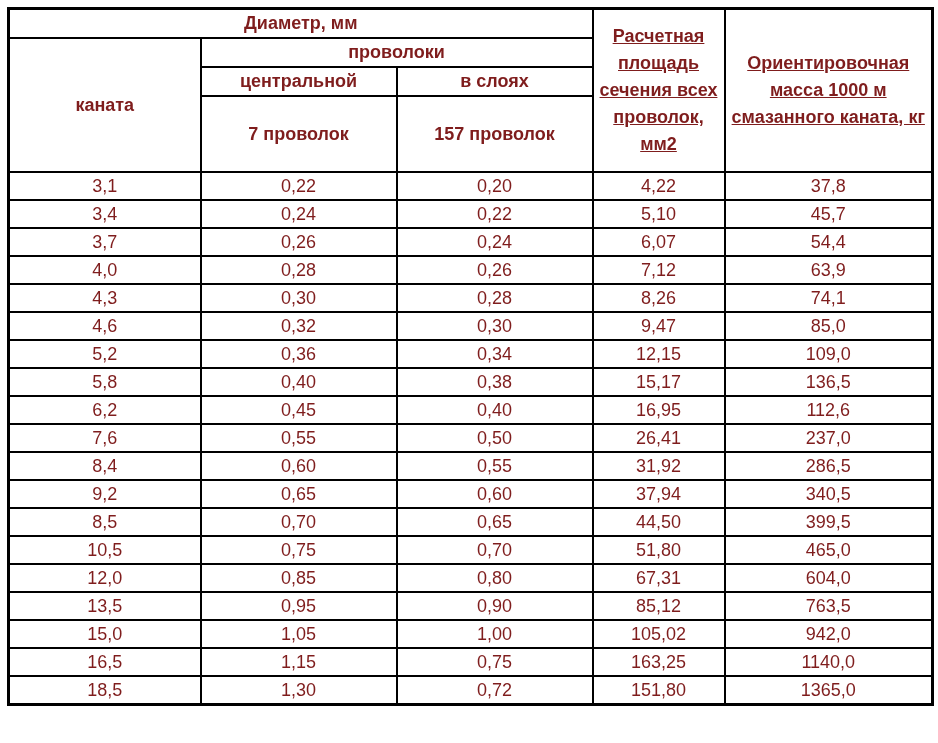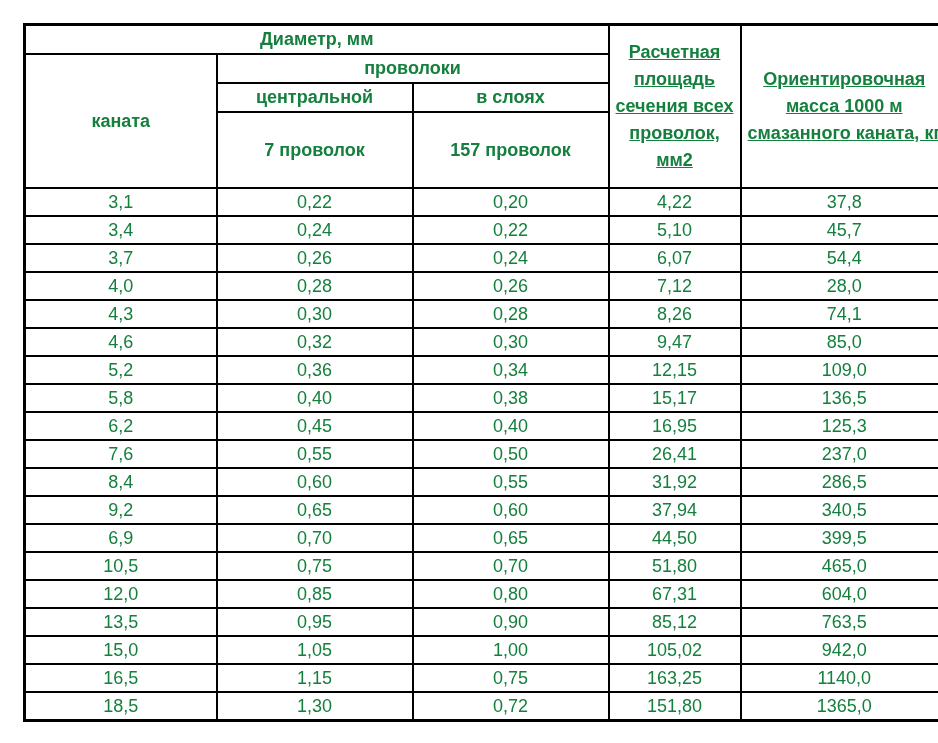--- a/index.html
+++ b/index.html
@@ -7,24 +7,24 @@
     padding: 0;
     background: #ffffff;
     width: 938px;
     height: 743px;
     overflow: hidden;
   }
   .page {
     box-sizing: border-box;
     width: 938px;
     height: 743px;
-    padding: 23px;
+    padding: 7px;
     background: #ffffff;
     font-family: "Liberation Sans", "DejaVu Sans", sans-serif;
-    color: #15803d;
+    color: #7f1d1d;
   }
   table.spec-table {
     border-collapse: collapse;
     table-layout: fixed;
     width: 924px;
     border: 3px solid #000000;
   }
   table.spec-table th,
   table.spec-table td {
     border: 2px solid #000000;
@@ -107,21 +107,21 @@
           <td>0,26</td>
           <td>0,24</td>
           <td>6,07</td>
           <td>54,4</td>
         </tr>
         <tr>
           <td>4,0</td>
           <td>0,28</td>
           <td>0,26</td>
           <td>7,12</td>
-          <td>28,0</td>
+          <td>63,9</td>
         </tr>
         <tr>
           <td>4,3</td>
           <td>0,30</td>
           <td>0,28</td>
           <td>8,26</td>
           <td>74,1</td>
         </tr>
         <tr>
           <td>4,6</td>
@@ -142,21 +142,21 @@
           <td>0,40</td>
           <td>0,38</td>
           <td>15,17</td>
           <td>136,5</td>
         </tr>
         <tr>
           <td>6,2</td>
           <td>0,45</td>
           <td>0,40</td>
           <td>16,95</td>
-          <td>125,3</td>
+          <td>112,6</td>
         </tr>
         <tr>
           <td>7,6</td>
           <td>0,55</td>
           <td>0,50</td>
           <td>26,41</td>
           <td>237,0</td>
         </tr>
         <tr>
           <td>8,4</td>
@@ -166,21 +166,21 @@
           <td>286,5</td>
         </tr>
         <tr>
           <td>9,2</td>
           <td>0,65</td>
           <td>0,60</td>
           <td>37,94</td>
           <td>340,5</td>
         </tr>
         <tr>
-          <td>6,9</td>
+          <td>8,5</td>
           <td>0,70</td>
           <td>0,65</td>
           <td>44,50</td>
           <td>399,5</td>
         </tr>
         <tr>
           <td>10,5</td>
           <td>0,75</td>
           <td>0,70</td>
           <td>51,80</td>

